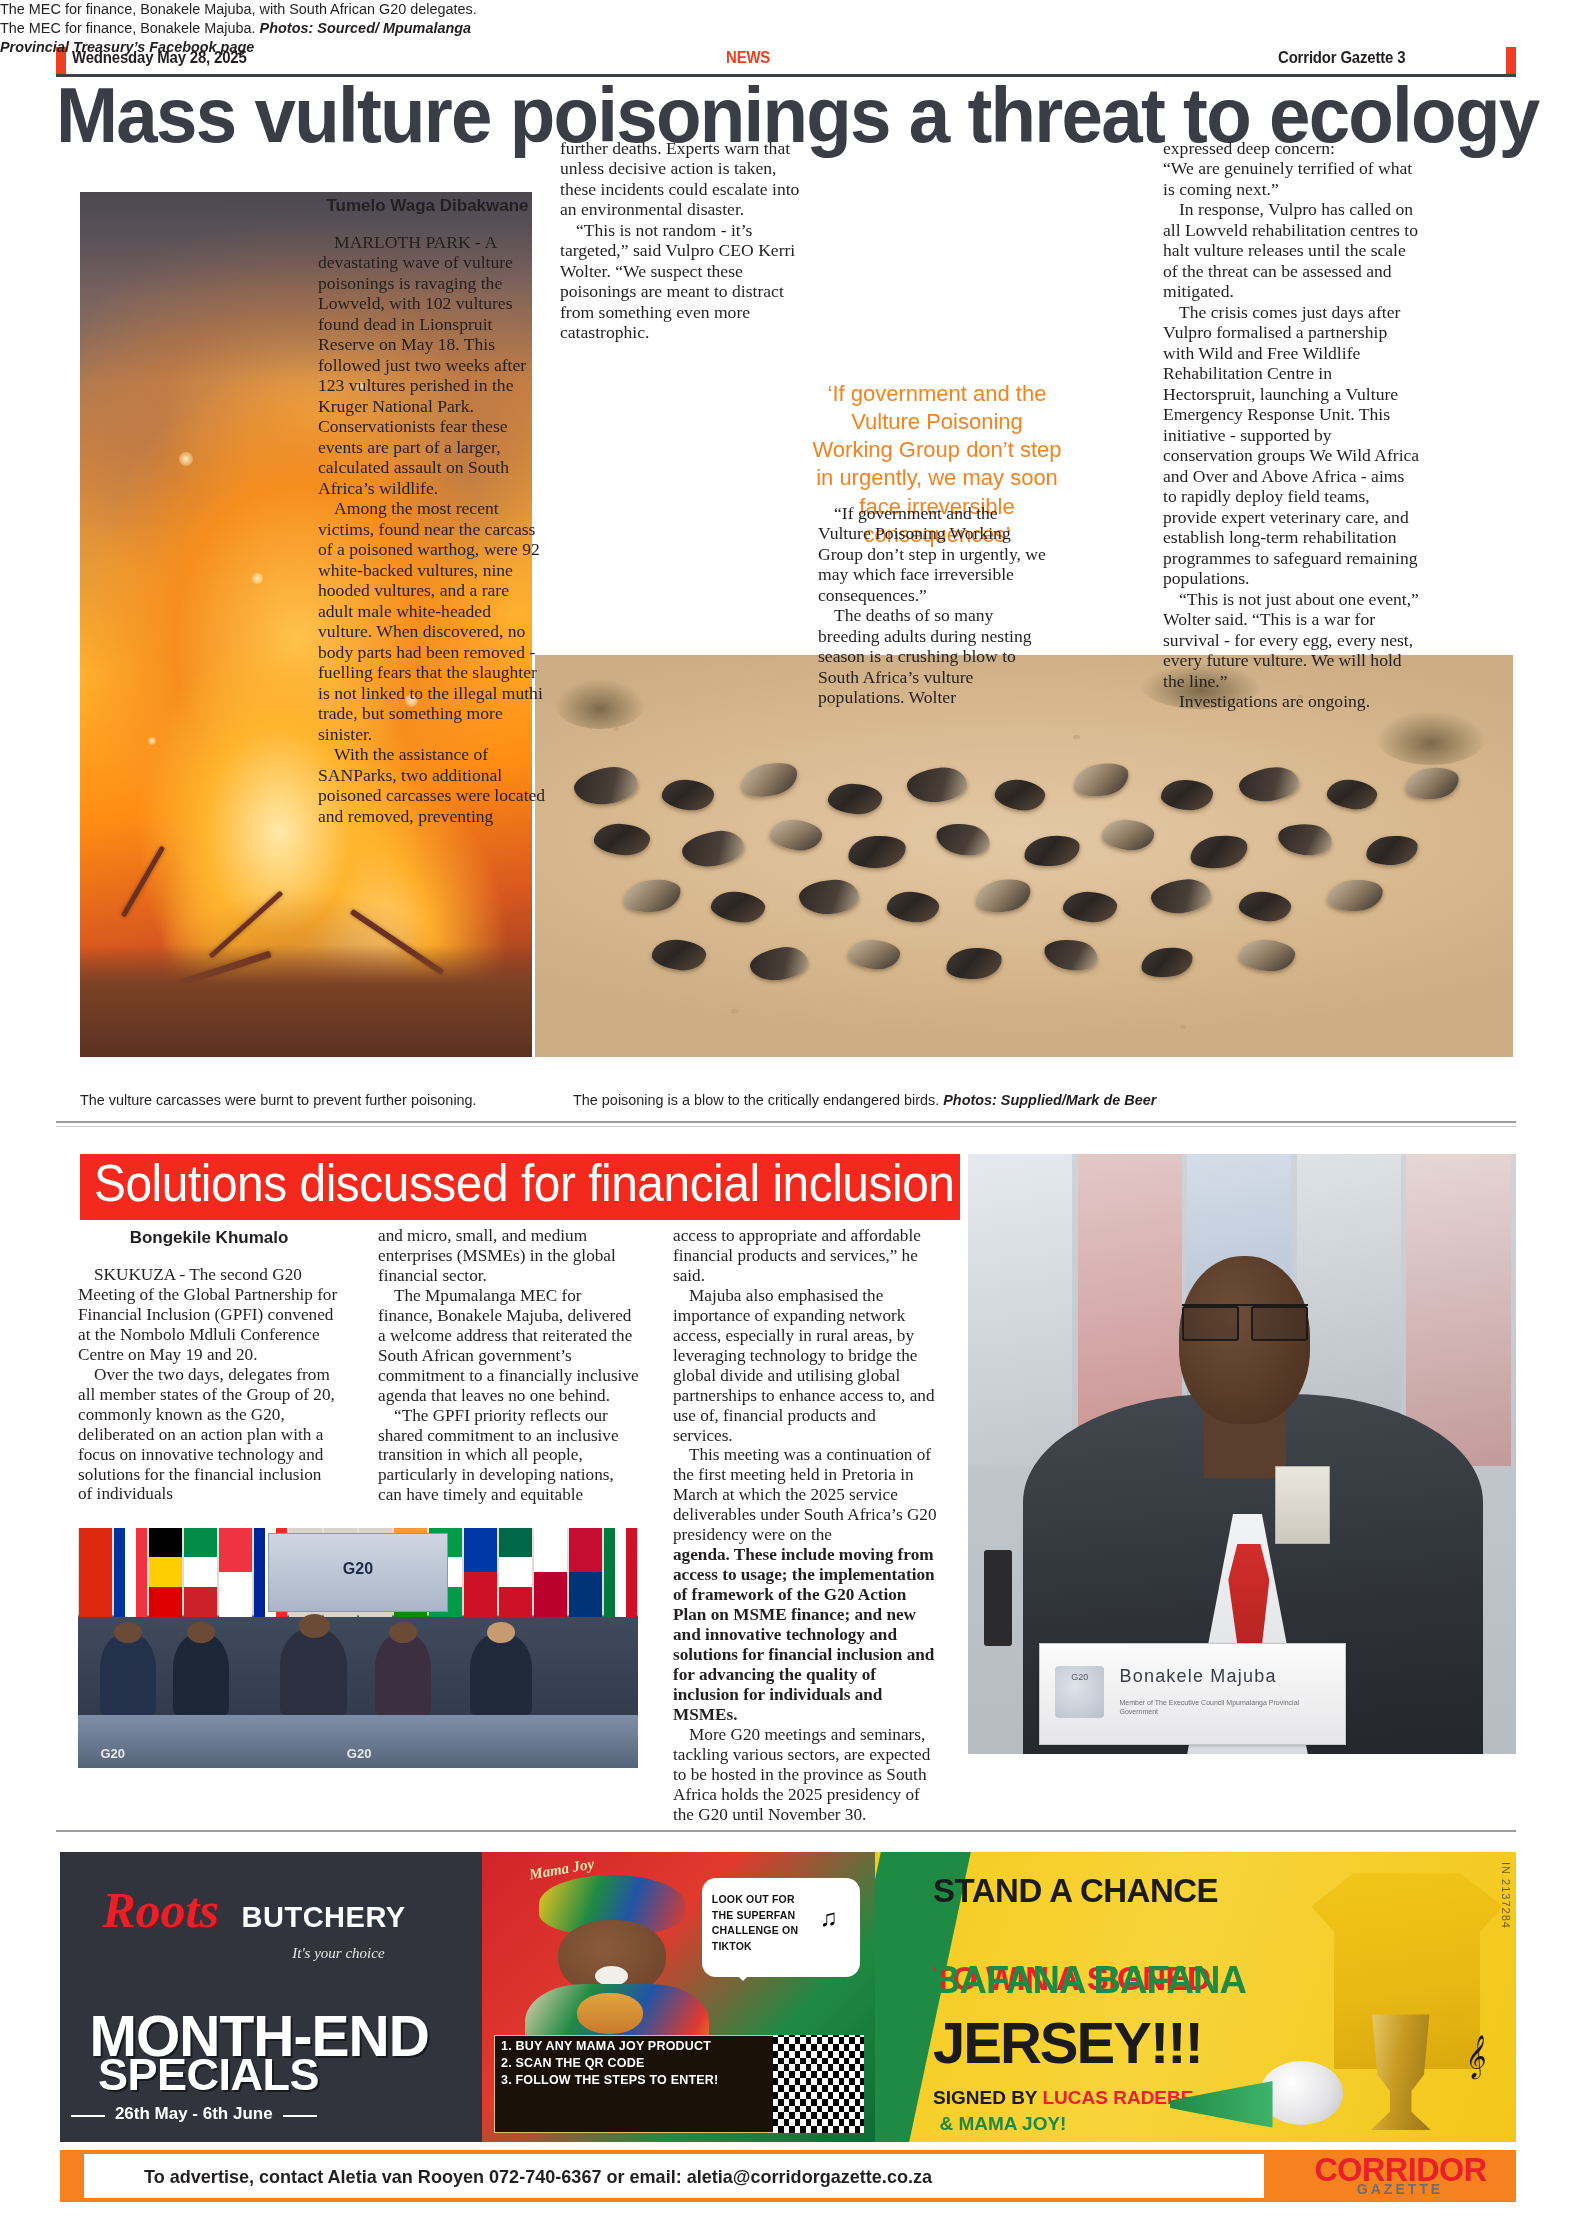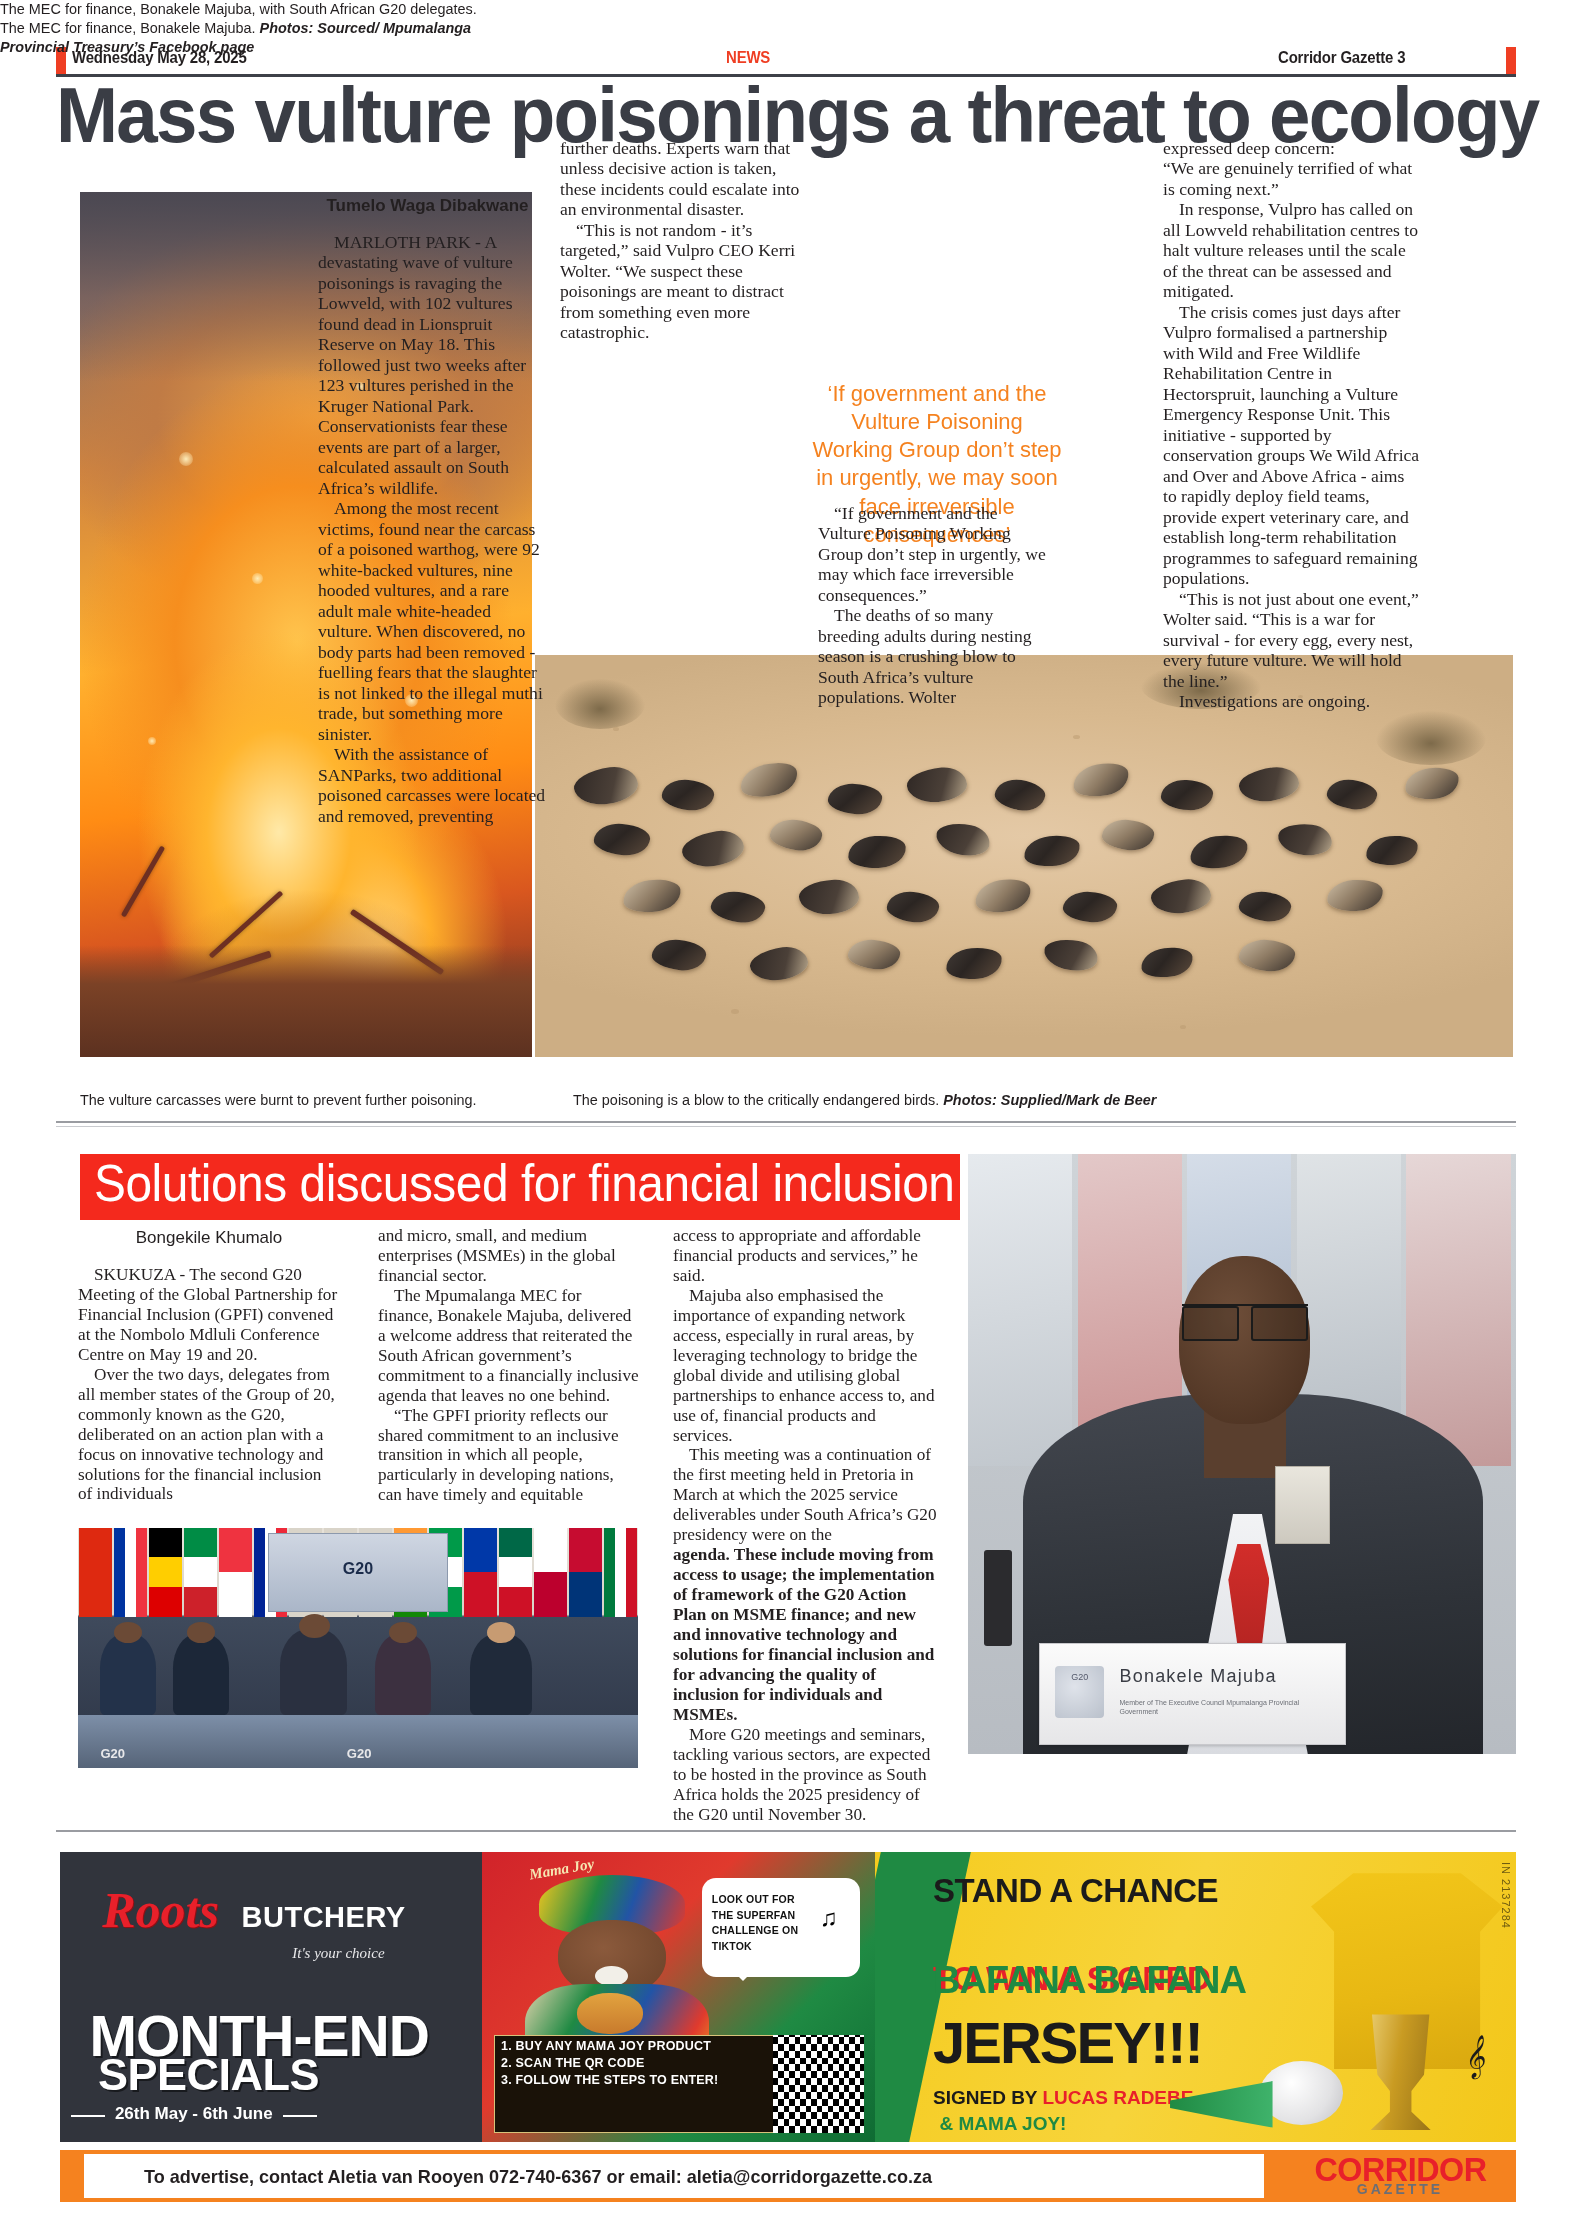--- a/index.html
+++ b/index.html
@@ -159,21 +159,21 @@
     position: absolute; left: 14px; top: -4px;
     font-family: "Liberation Sans Narrow", "Liberation Sans", sans-serif;
     font-weight: normal; font-size: 52px; line-height: 66px; color: #fff;
     letter-spacing: -0.5px; white-space: nowrap;
     transform: scaleX(0.92); transform-origin: left top;
   }
 
   .byline2 {
     position: absolute; left: 78px; top: 1228px; width: 262px;
     font-family: "Liberation Sans", sans-serif;
-    font-weight: normal; font-size: 17px; text-align: center;
+    font-weight: bold; font-size: 17px; text-align: center;
   }
 
   #a2c1 { left: 78px; top: 1265px; width: 262px; font-size: 17.2px; line-height: 1.16; }
   #a2c2 { left: 378px; top: 1226px; width: 262px; font-size: 17.2px; line-height: 1.16; }
   #a2c3 { left: 673px; top: 1226px; width: 265px; font-size: 17.2px; line-height: 1.16; }
 
   #a2c3 .bold-lead { font-weight: bold; }
 
   
   #photo-g20 { left: 78px; top: 1528px; width: 560px; height: 240px; }

